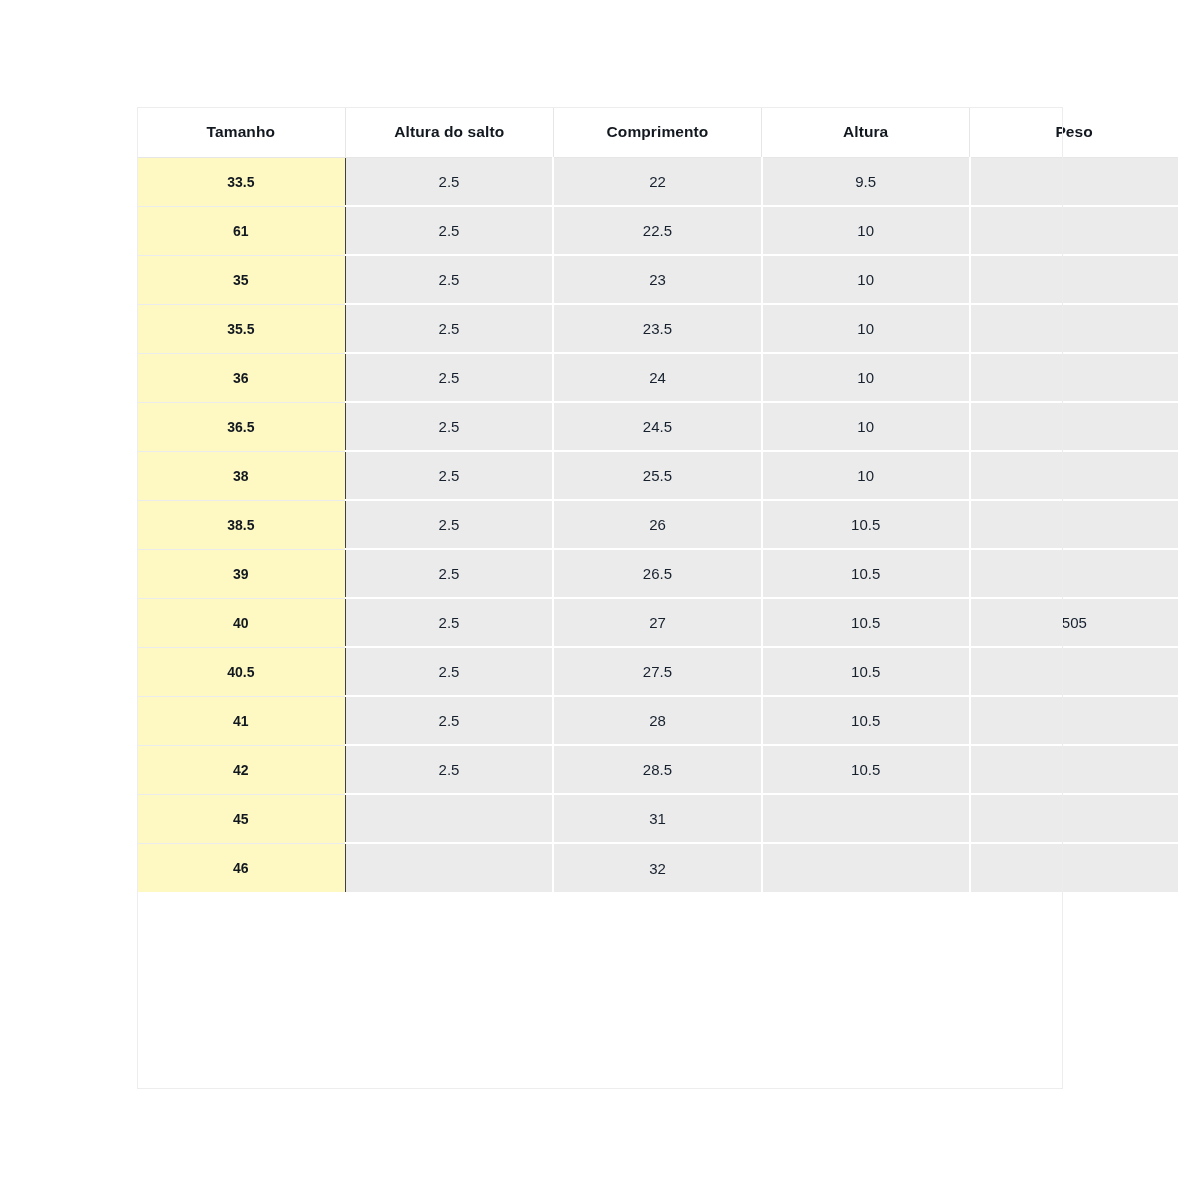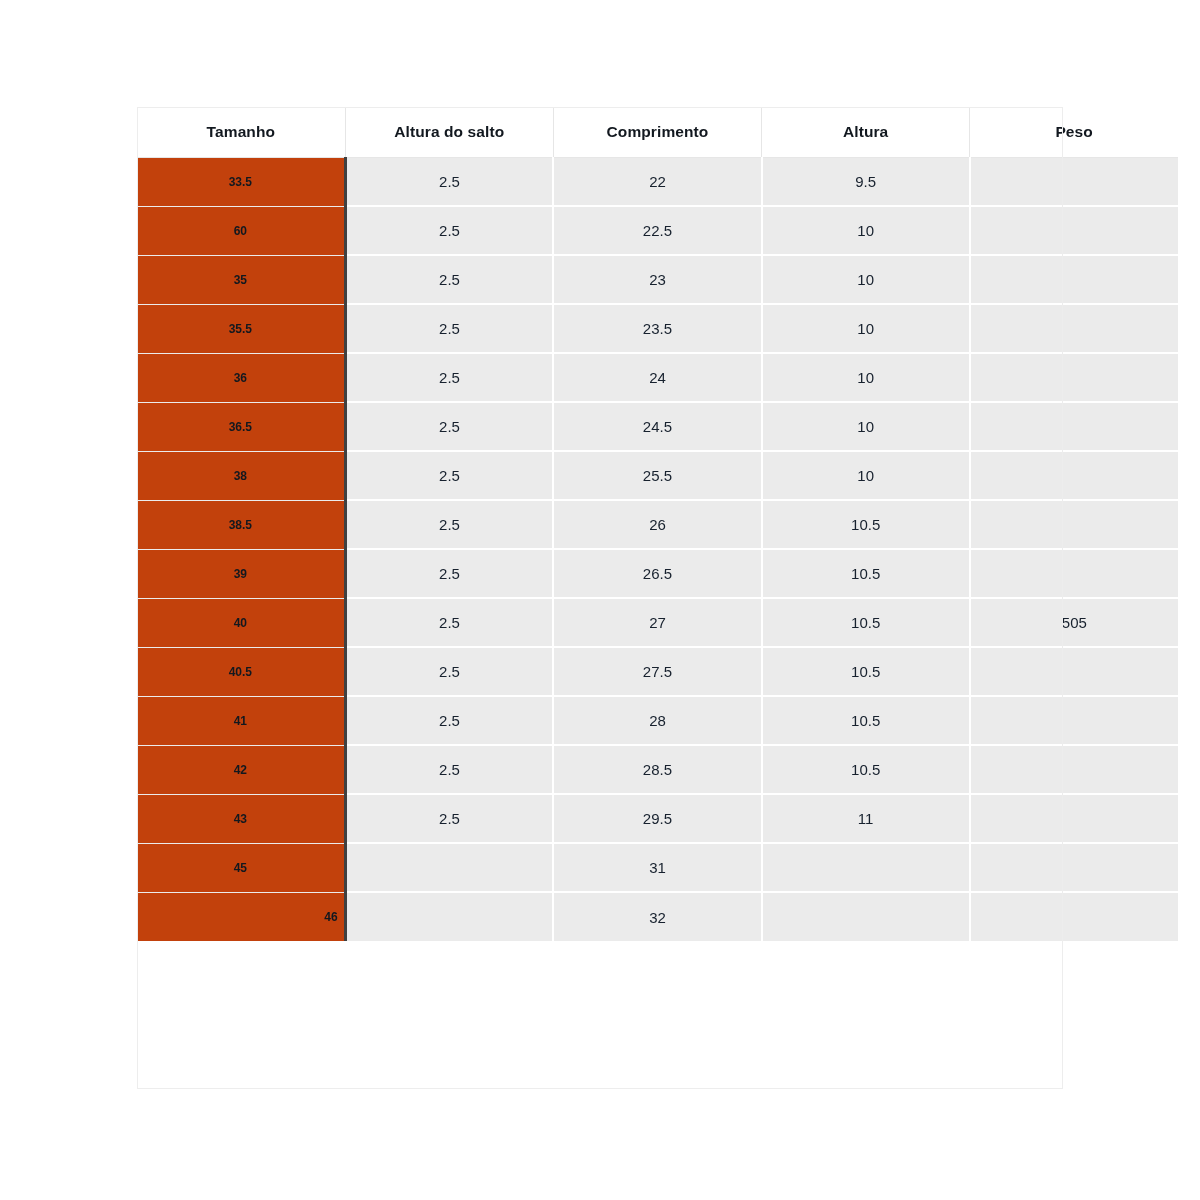--- a/index.html
+++ b/index.html
@@ -66,30 +66,29 @@
     box-sizing: border-box;
   }
   table.size-table tbody td:last-child {
     border-right: none;
     margin-left: 8px;
   }
   table.size-table tbody tr:last-child td {
     border-bottom: none;
   }
   table.size-table tbody td.col-size {
-    background: #c2410c;
+    background: #fef9c3;
     color: #12181f;
     font-weight: bold;
-    font-size: 12px;
-    border-right: 3px solid #404040;
+    font-size: 14px;
+    border-right: 1px solid #404040;
     border-bottom: 1px solid #ececec;
   }
   table.size-table tbody tr:last-child td.col-size {
     border-bottom: none;
-    text-align: right;
   }
   .table-outline {
     position: absolute;
     left: 137px;
     top: 107px;
     width: 926px;
     height: 982px;
     border: 1px solid #ededed;
     box-sizing: border-box;
     pointer-events: none;
@@ -120,21 +119,21 @@
       </thead>
       <tbody>
         <tr>
           <td class="col-size">33.5</td>
           <td>2.5</td>
           <td>22</td>
           <td>9.5</td>
           <td></td>
         </tr>
         <tr>
-          <td class="col-size">60</td>
+          <td class="col-size">61</td>
           <td>2.5</td>
           <td>22.5</td>
           <td>10</td>
           <td></td>
         </tr>
         <tr>
           <td class="col-size">35</td>
           <td>2.5</td>
           <td>23</td>
           <td>10</td>
@@ -201,27 +200,20 @@
           <td>2.5</td>
           <td>28</td>
           <td>10.5</td>
           <td></td>
         </tr>
         <tr>
           <td class="col-size">42</td>
           <td>2.5</td>
           <td>28.5</td>
           <td>10.5</td>
-          <td></td>
-        </tr>
-        <tr>
-          <td class="col-size">43</td>
-          <td>2.5</td>
-          <td>29.5</td>
-          <td>11</td>
           <td></td>
         </tr>
         <tr>
           <td class="col-size">45</td>
           <td></td>
           <td>31</td>
           <td></td>
           <td></td>
         </tr>
         <tr>

